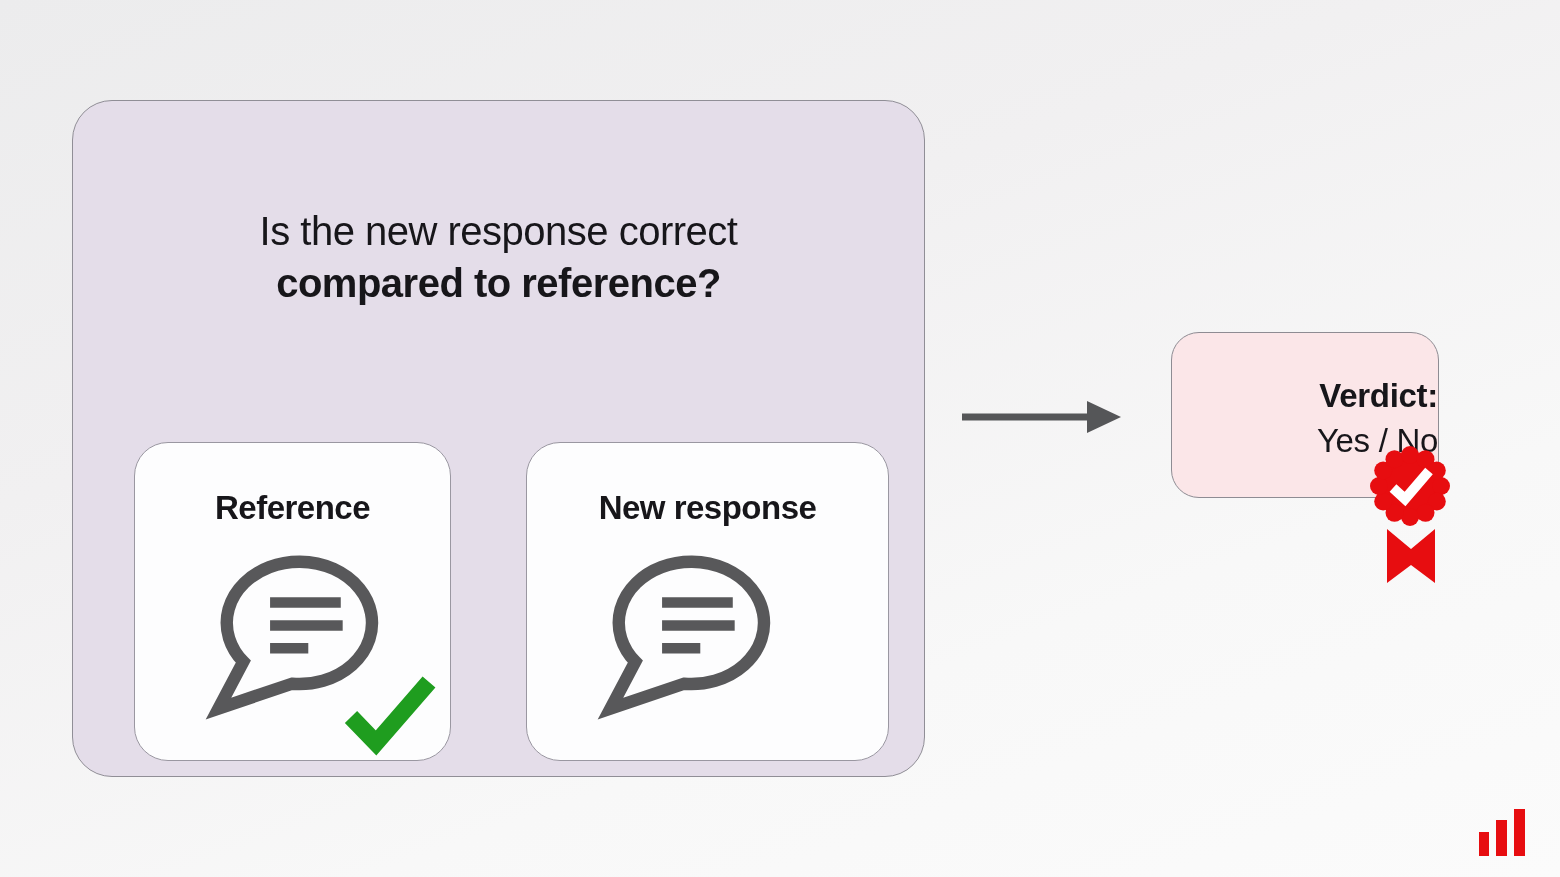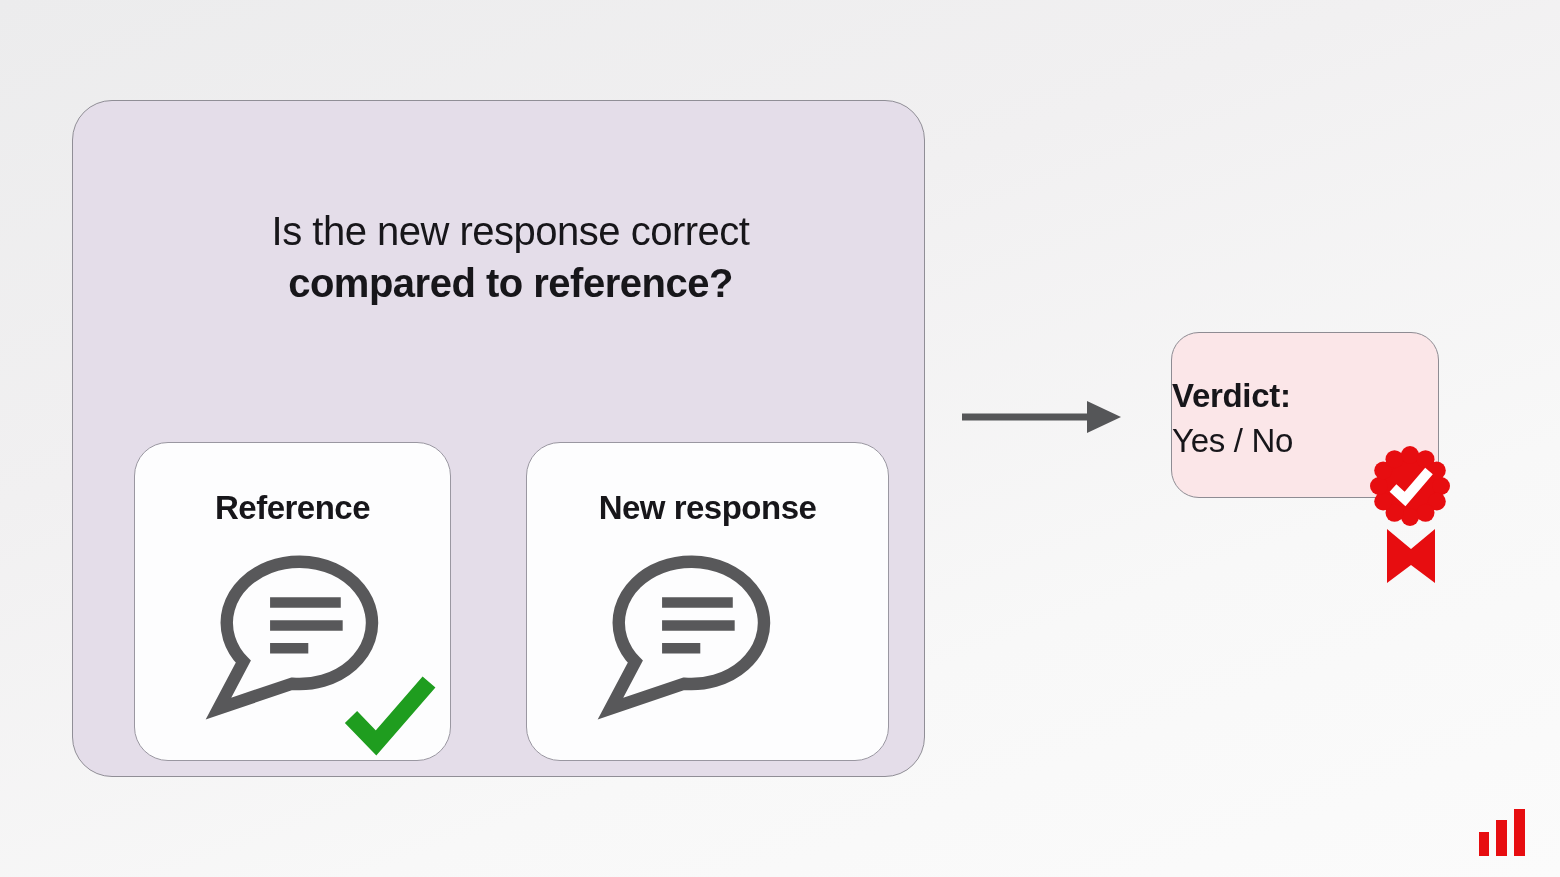--- a/index.html
+++ b/index.html
@@ -22,21 +22,20 @@
     border-radius: 40px;
   }
   .q-title {
     position: absolute;
     top: 104px; left: 0;
     width: 100%;
     text-align: center;
     font-size: 40px;
     line-height: 52px;
     letter-spacing: -0.5px;
-    margin-left: 12px;
   }
   .q-title .line1 { font-weight: 500; }
   .q-title .line2 { font-weight: 700; }
 
   
   .card {
     position: absolute;
     top: 293px;
     height: 319px;
     background: #fdfdfe;
@@ -72,21 +71,21 @@
   }
 
   
   .verdict {
     position: absolute;
     left: 1171px; top: 332px;
     width: 268px; height: 166px;
     background: #fbe6e8;
     border: 1.5px solid #8e8c93;
     border-radius: 28px;
-    text-align: left;
+    text-align: right;
     padding-top: 40px;
     font-size: 33px;
     line-height: 45px;
     letter-spacing: -0.3px;
   }
   .verdict .v-label { font-weight: 700; }
   .verdict .v-value { font-weight: 400; }
 
   
   .badge-svg {

